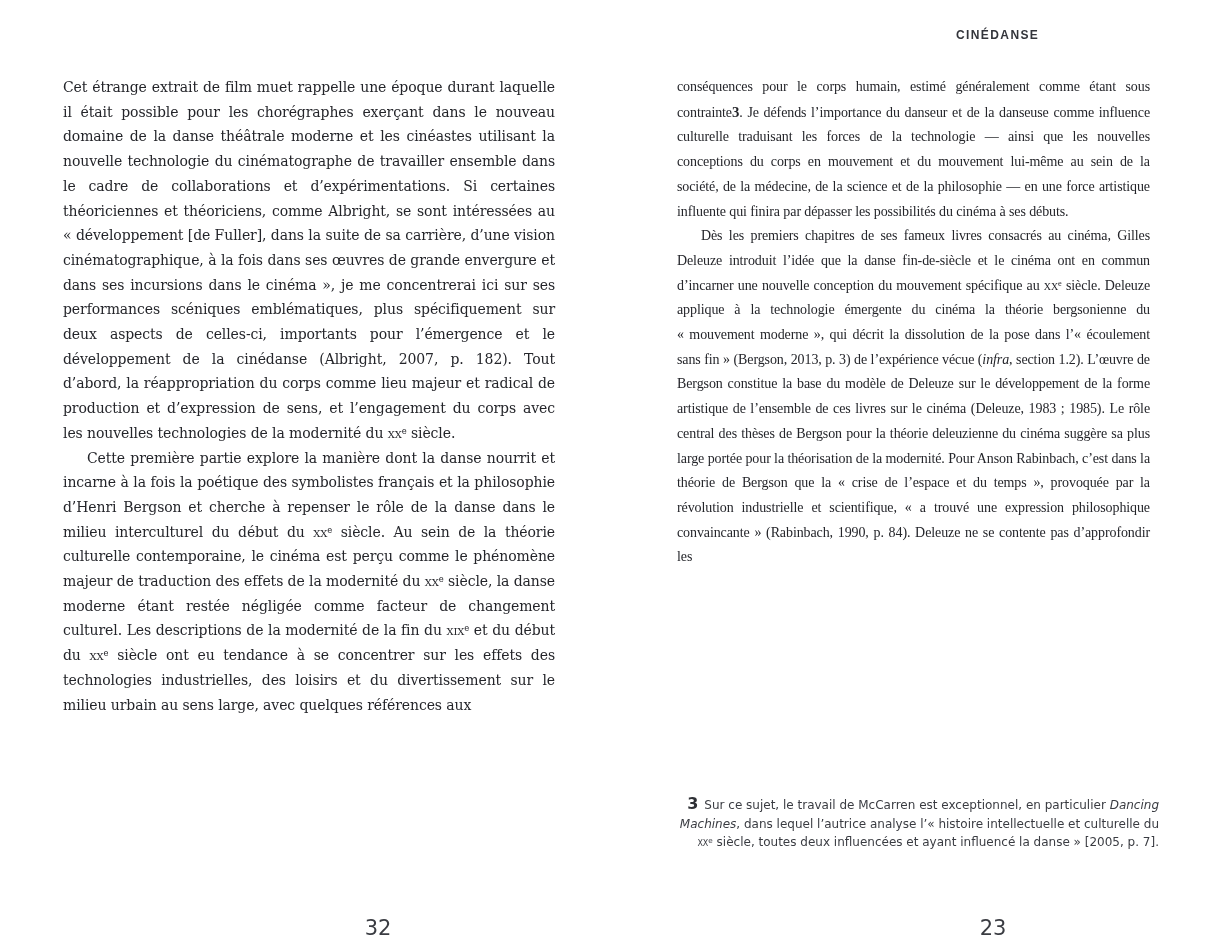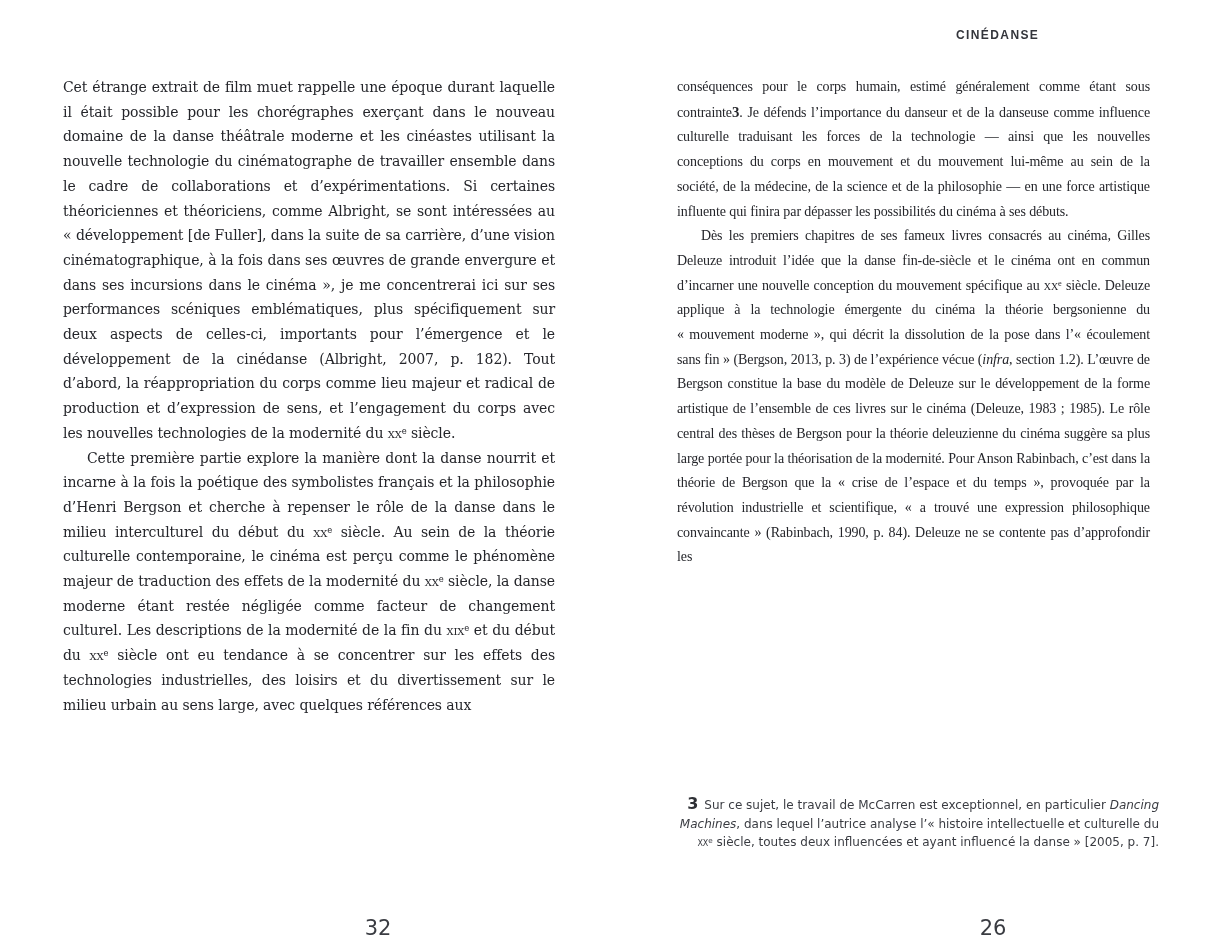--- a/index.html
+++ b/index.html
@@ -91,16 +91,16 @@
 
   <div>
     <div class="running-head">CINÉDANSE</div>
     <div class="text-column col-right">
       <p>conséquences pour le corps humain, estimé généralement comme étant sous contrainte<b class="fnref">3</b>. Je défends l’importance du danseur et de la danseuse comme influence culturelle traduisant les forces de la technologie — ainsi que les nouvelles conceptions du corps en mouvement et du mouvement lui-même au sein de la société, de la médecine, de la science et de la philosophie — en une force artistique influente qui finira par dépasser les possibilités du cinéma à ses débuts.</p>
       <p class="indent">Dès les premiers chapitres de ses fameux livres consacrés au cinéma, Gilles Deleuze introduit l’idée que la danse fin-de-siècle et le cinéma ont en commun d’incarner une nouvelle conception du mouvement spécifique au <span class="sc">xx</span><sup>e</sup> siècle. Deleuze applique à la technologie émergente du cinéma la théorie bergsonienne du «&nbsp;mouvement moderne&nbsp;», qui décrit la dissolution de la pose dans l’«&nbsp;écoulement sans fin&nbsp;» (Bergson, 2013, p.&nbsp;3) de l’expérience vécue (<i>infra</i>, section 1.2). L’œuvre de Bergson constitue la base du modèle de Deleuze sur le développement de la forme artistique de l’ensemble de ces livres sur le cinéma (Deleuze, 1983&nbsp;; 1985). Le rôle central des thèses de Bergson pour la théorie deleuzienne du cinéma suggère sa plus large portée pour la théorisation de la modernité. Pour Anson Rabinbach, c’est dans la théorie de Bergson que la «&nbsp;crise de l’espace et du temps&nbsp;», provoquée par la révolution industrielle et scientifique, «&nbsp;a trouvé une expression philosophique convaincante&nbsp;» (Rabinbach, 1990, p.&nbsp;84). Deleuze ne se contente pas d’approfondir les</p>
     </div>
     <div class="footnote">
       <span class="fn-num">3</span><span>Sur ce sujet, le travail de McCarren est exceptionnel, en particulier <i>Dancing Machines</i>, dans lequel l’autrice analyse l’«&nbsp;histoire intellectuelle et culturelle du <span class="sc">xx</span><sup>e</sup> siècle, toutes deux influencées et ayant influencé la danse&nbsp;» [2005, p.&nbsp;7].</span>
     </div>
-    <div class="page-number pn-right">26</div>
+    <div class="page-number pn-right">23</div>
   </div>
 
 </div>
 
 </body></html>

